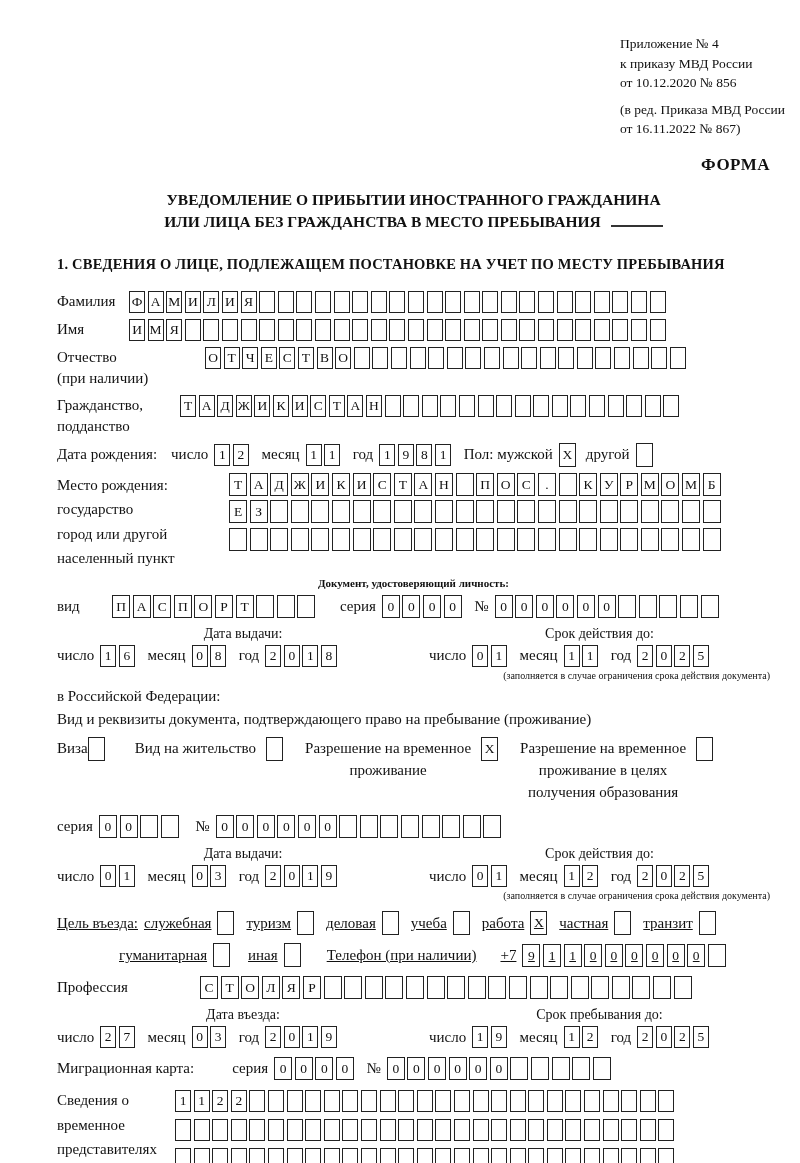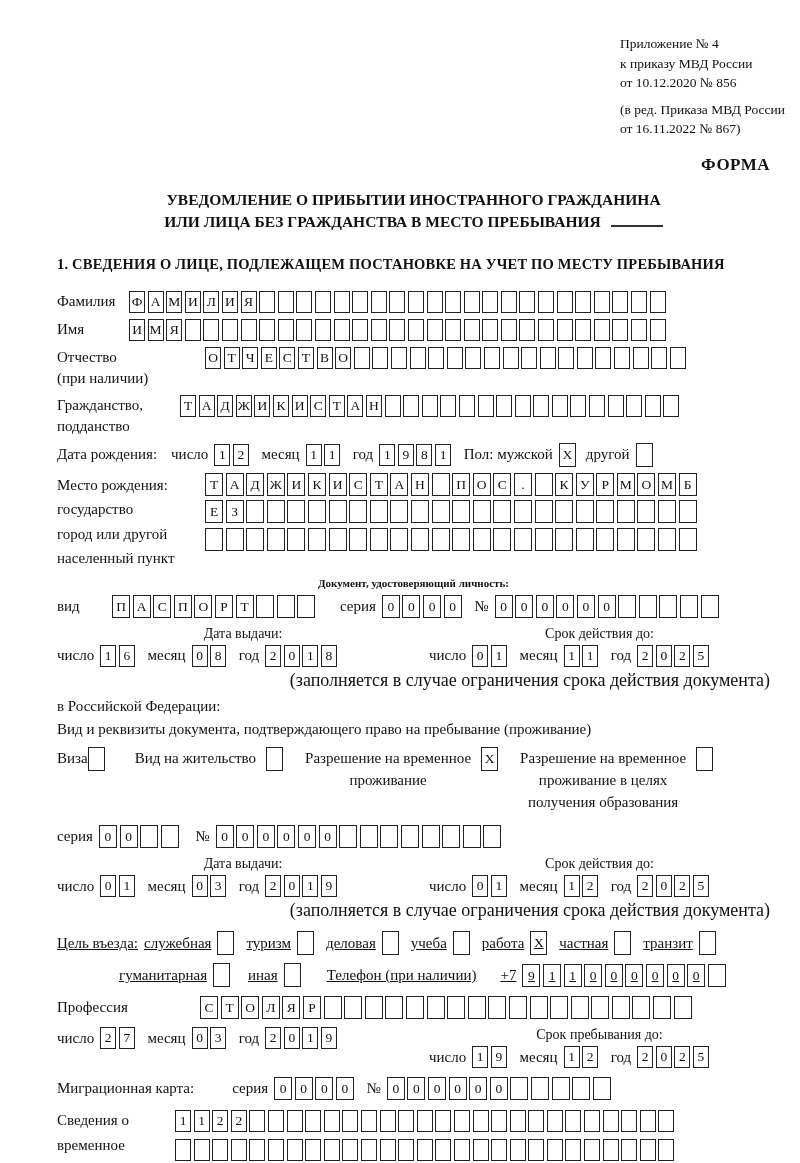--- a/index.html
+++ b/index.html
@@ -34,21 +34,21 @@
   .inlbl.first { margin-left:0; }
 
   .center-bold { text-align:center; font-weight:bold; font-size:11px; margin:4px 0 6px 0; }
 
   .date-row { display:flex; align-items:flex-start; margin-top:8px; }
   .date-col { }
   .date-col.left { width:372px; }
   .date-col.right { flex:1; }
   .date-head { text-align:center; font-size:14px; margin-bottom:3px; }
   .date-cells { display:flex; align-items:center; }
-  .valid-note { text-align:right; font-size:18px; margin-top:3px; margin-bottom:4px; }
+  .valid-note { text-align:right; font-size:10px; margin-top:3px; margin-bottom:4px; }
 
   .res-line { line-height:1.55; }
   .opt-row { display:flex; align-items:flex-start; margin-top:6px; }
   .opt { display:flex; align-items:flex-start; }
   .opt .olbl { line-height:22px; text-align:center; } .gap22 { width:22px; } .gap30 { width:30px; }
 
   .purpose-row { display:flex; align-items:center; margin-top:10px;text-decoration:underline; }
   .purpose-row .plbl { margin-right:6px; white-space:nowrap; }
   .purpose-row .sp { width:12px; }
 </style>
@@ -238,21 +238,21 @@
     <span class="inlbl">Пол: мужской</span>
     <span class="cells cb">
         <span class="cell">X</span>
       </span>
     <span class="inlbl">другой</span>
     <span class="cells cb">
         <span class="cell"></span>
       </span>
   </div>
 
-  <div class="row top" style="margin-top:6px;">
+  <div class="row top" style="margin-top:6px;gap:24px;">
     <div class="lbl w148 lbl4">
       <div>Место рождения:</div>
       <div>государство</div>
       <div>город или другой</div>
       <div>населенный пункт</div>
     </div>
     <div class="cellcol">
       <div class="cells wide">
           <span class="cell">Т</span>
           <span class="cell">А</span>
@@ -627,20 +627,21 @@
         <span class="cell"></span>
         <span class="cell"></span>
         <span class="cell"></span>
         <span class="cell"></span>
         <span class="cell"></span>
       </div>
   </div>
 
   <div class="date-row">
     <div class="date-col left">
+      <div class="date-head">Дата въезда:</div>
       <div class="date-cells">
         <span class="inlbl first">число</span>
         <span class="cells">
             <span class="cell">2</span>
             <span class="cell">7</span>
           </span>
         <span class="inlbl">месяц</span>
         <span class="cells">
             <span class="cell">0</span>
             <span class="cell">3</span>

